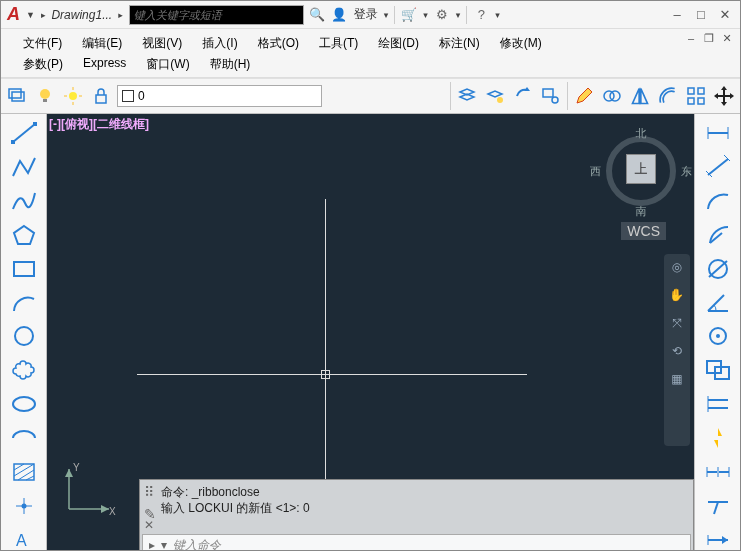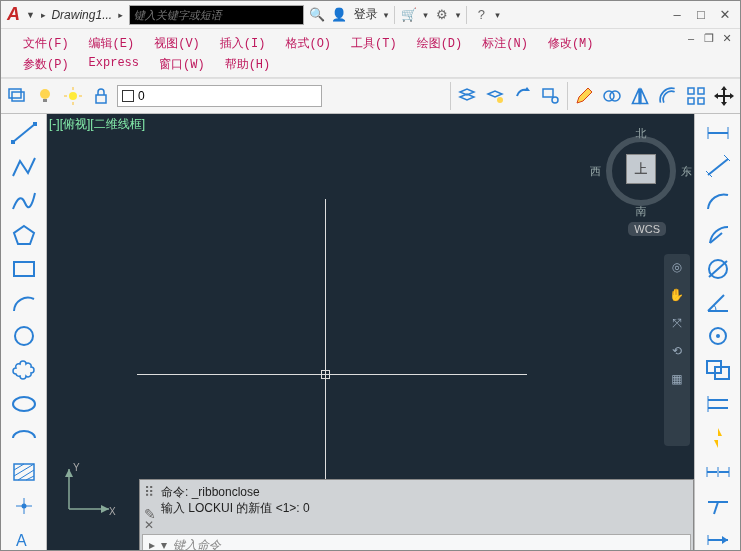--- a/index.html
+++ b/index.html
@@ -9,51 +9,51 @@
 .app-letter { color: #c62828; font-weight: bold; font-size: 18px; font-style: italic; }
 .tb-tri { font-size: 9px; color: #444; }
 .search-box { flex: 0 0 175px; height: 20px; border: 1px solid #aaa; background: #000000; padding: 0 4px; display: flex; align-items: center; }
 .search-box input { border: none; outline: none; width: 100%; font-size: 11px; font-style: italic; color: #888; background: transparent; }
 .tb-icon { width: 16px; height: 16px; display: inline-flex; align-items: center; justify-content: center; color: #666; font-size: 13px; }
 .tb-sep { width: 1px; height: 18px; background: #ccc; }
 .tb-spacer { flex: 1; }
 .winbtn { width: 18px; height: 18px; display: inline-flex; align-items: center; justify-content: center; font-size: 13px; color: #555; }
 
 .menubar { display: flex; flex-wrap: wrap; padding: 4px 6px 2px 12px; background: #f5f5f5; font-size: 12px; gap: 0; border-bottom: 1px solid #ddd; position: relative; }
-.menubar span { padding: 2px 10px; color: #be185d; font-family: Liberation Mono, monospace; }
+.menubar span { padding: 2px 10px; color: #000000; }
 .mdi-btns { position: absolute; right: 6px; top: 2px; display: flex; gap: 4px; }
 .mdi-btns div { width: 14px; height: 14px; font-size: 11px; color: #555; display: flex; align-items: center; justify-content: center; }
 
 .toolbar-row { height: 36px; background: #f5f5f5; border-top: 1px solid #e0e0e0; border-bottom: 1px solid #c0c0c0; display: flex; align-items: center; padding: 0 4px; gap: 4px; }
 .tbtn { width: 24px; height: 24px; display: flex; align-items: center; justify-content: center; border: 1px solid transparent; }
 .tbtn svg { width: 20px; height: 20px; }
 .layer-dd { width: 205px; height: 22px; border: 1px solid #aaa; background: #fff; display: flex; align-items: center; padding: 0 4px; font-size: 12px; gap: 4px; }
 .layer-dd .sw { width: 12px; height: 12px; background: #fff; border: 1px solid #333; }
 .vsep { width: 1px; height: 28px; background: #ccc; }
 
 .mainrow { display: flex; height: 445px; background: #f0f0f0; }
 .vtool { width: 46px; background: #f7f7f7; border-right: 1px solid #c0c0c0; display: flex; flex-direction: column; align-items: center; padding: 2px 0; gap: 0; }
 .vtool.right { border-right: none; border-left: 1px solid #c0c0c0; width: 46px; }
 .vbtn { width: 40px; height: 32px; display: flex; align-items: center; justify-content: center; margin: 1px 0; }
 .vbtn svg { width: 28px; height: 24px; }
 
 .canvas-wrap { flex: 1; background: #1d2a36; position: relative; overflow: hidden; }
-.viewlabel { position: absolute; top: 2px; left: 2px; color: #86efac; font-size: 12px; }
+.viewlabel { position: absolute; top: 2px; left: 2px; color: #f0abfc; font-size: 12px; font-weight: bold; }
 .crosshair-h { position: absolute; top: 260px; left: 90px; width: 390px; height: 1px; background: #ddd; }
 .crosshair-v { position: absolute; top: 85px; left: 278px; width: 1px; height: 350px; background: #ddd; }
 .crosshair-box { position: absolute; top: 256px; left: 274px; width: 9px; height: 9px; border: 1px solid #ddd; }
 
 .viewcube { position: absolute; top: 8px; right: 8px; width: 90px; height: 110px; color: #9aa; font-size: 11px; text-align: center; }
 .viewcube .ring { position: absolute; top: 14px; left: 10px; width: 70px; height: 70px; border: 6px solid rgba(120,130,140,0.45); border-radius: 50%; }
 .viewcube .cube { position: absolute; top: 32px; left: 30px; width: 30px; height: 30px; background: #c4cad0; color: #333; font-size: 13px; display: flex; align-items: center; justify-content: center; border: 1px solid #888; }
 .viewcube .n { position: absolute; top: 4px; left: 0; right: 0; }
 .viewcube .s { position: absolute; top: 82px; left: 0; right: 0; }
 .viewcube .w { position: absolute; top: 42px; left: -6px; }
 .viewcube .e { position: absolute; top: 42px; right: -6px; }
-.wcs { position: absolute; top: 100px; right: 20px; background: rgba(80,90,100,0.7); color: #ccc; font-size: 11px; padding: 1px 6px; border-radius: 5px; }
+.wcs { position: absolute; top: 100px; right: 20px; background: rgba(80,90,100,0.7); color: #ccc; font-size: 14px; padding: 1px 6px; border-radius: 0; }
 
 .navbar { position: absolute; top: 140px; right: 4px; width: 26px; height: 192px; background: rgba(90,100,110,0.35); border-radius: 4px; display: flex; flex-direction: column; align-items: center; padding: 4px 0; gap: 10px; }
 .navbar div { width: 18px; height: 18px; color: #9ab; font-size: 12px; display: flex; align-items: center; justify-content: center; }
 
 .ucs-icon { position: absolute; bottom: 40px; left: 12px; width: 60px; height: 60px; color: #aaa; }
 
 .cmdpanel { position: absolute; bottom: 0; left: 92px; right: 0; height: 80px; background: #d0d3d6; border: 1px solid #888; font-family: Consolas, monospace; font-size: 12px; color: #222; }
 .cmdpanel .hist { padding: 4px 21px; line-height: 16px; }
 .cmdpanel .inputline { position: absolute; bottom: 2px; left: 2px; right: 2px; height: 22px; background: #f7f8f9; border: 1px solid #aaa; display: flex; align-items: center; padding: 0 6px; gap: 6px; font-style: italic; color: #888; }
 .cmdpanel .side-icons { position: absolute; left: 4px; top: 4px; display: flex; flex-direction: column; gap: 6px; color: #666; font-size: 14px; }

